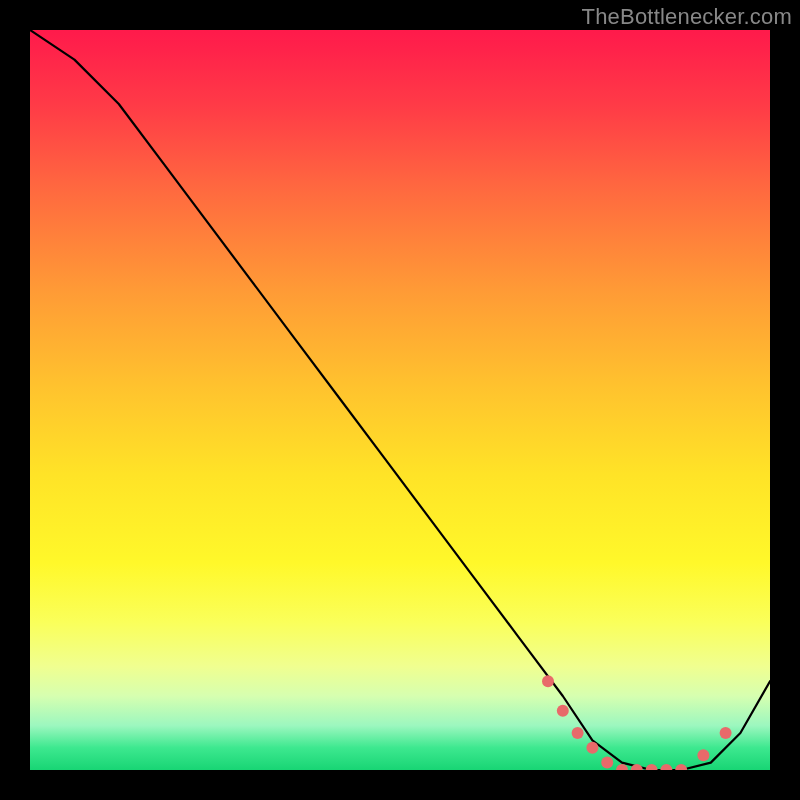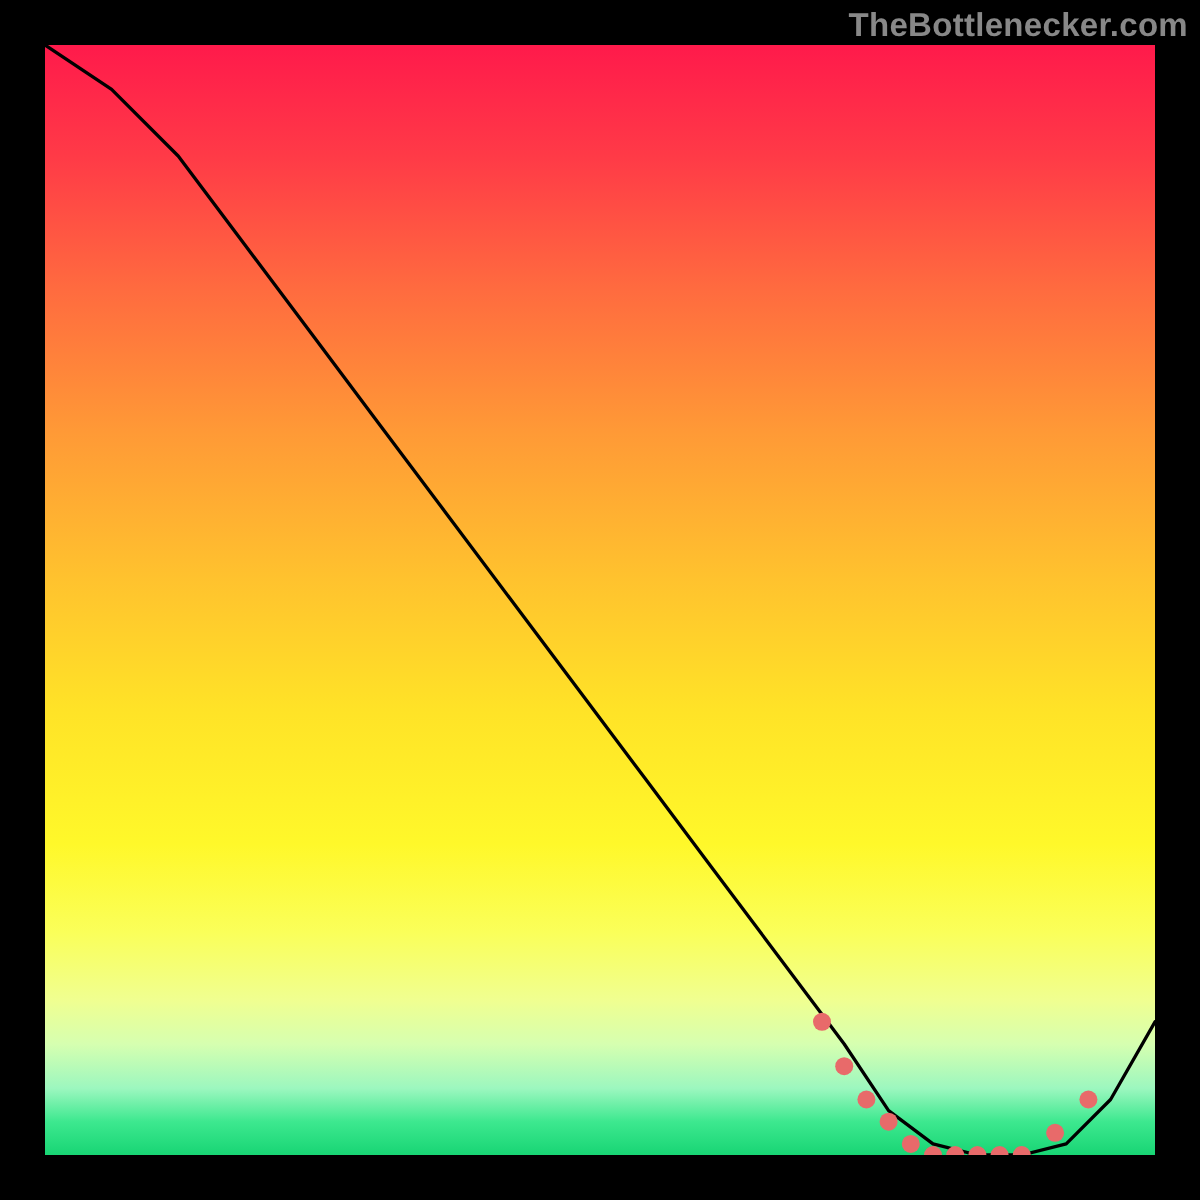--- a/index.html
+++ b/index.html
@@ -40,21 +40,21 @@
       #3de88f 97%,
       #18d574 100%
     );
   }
   .watermark {
     position: absolute;
     top: 4px;
     right: 8px;
     color: #888;
     font-size: 22px;
-    font-weight: 700;
+    font-weight: 400;
     letter-spacing: 0.2px;
     user-select: none;
   }
   svg.curve {
     position: absolute;
     left: 0;
     top: 0;
     width: 740px;
     height: 740px;
   }

